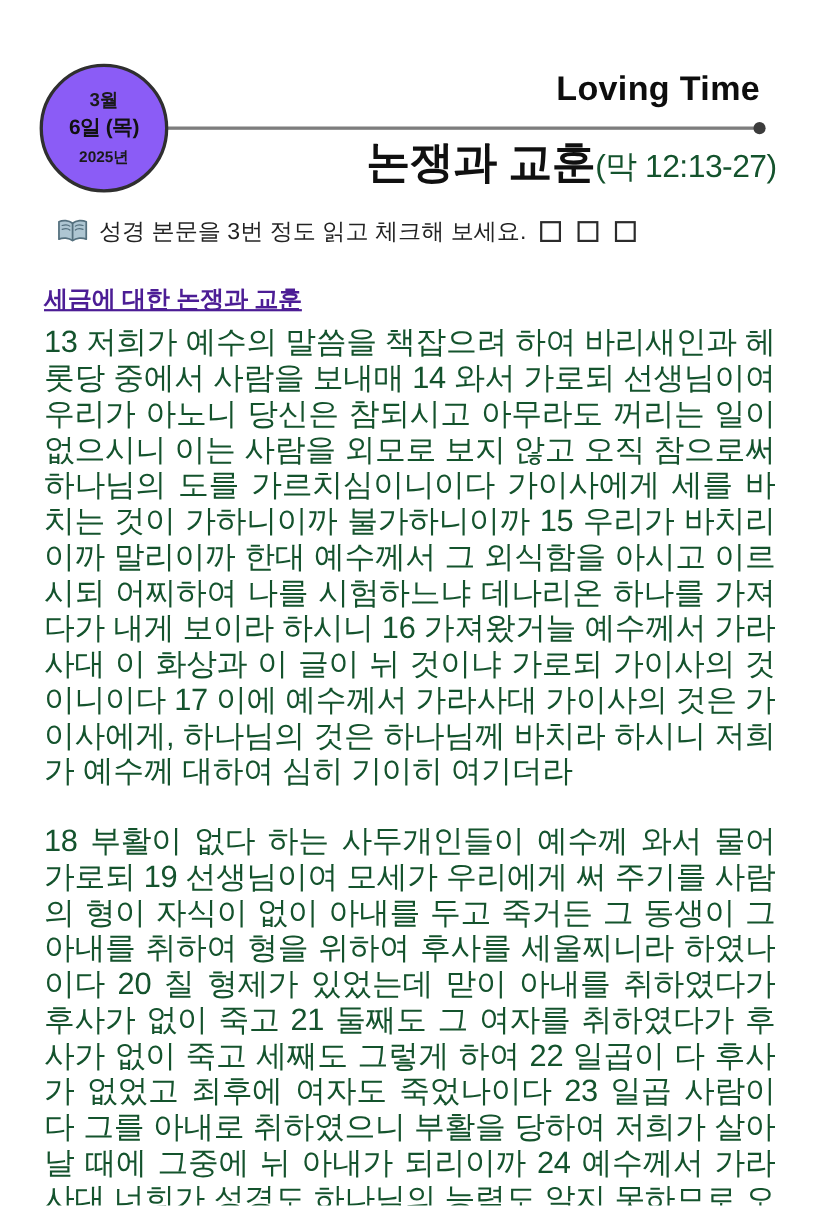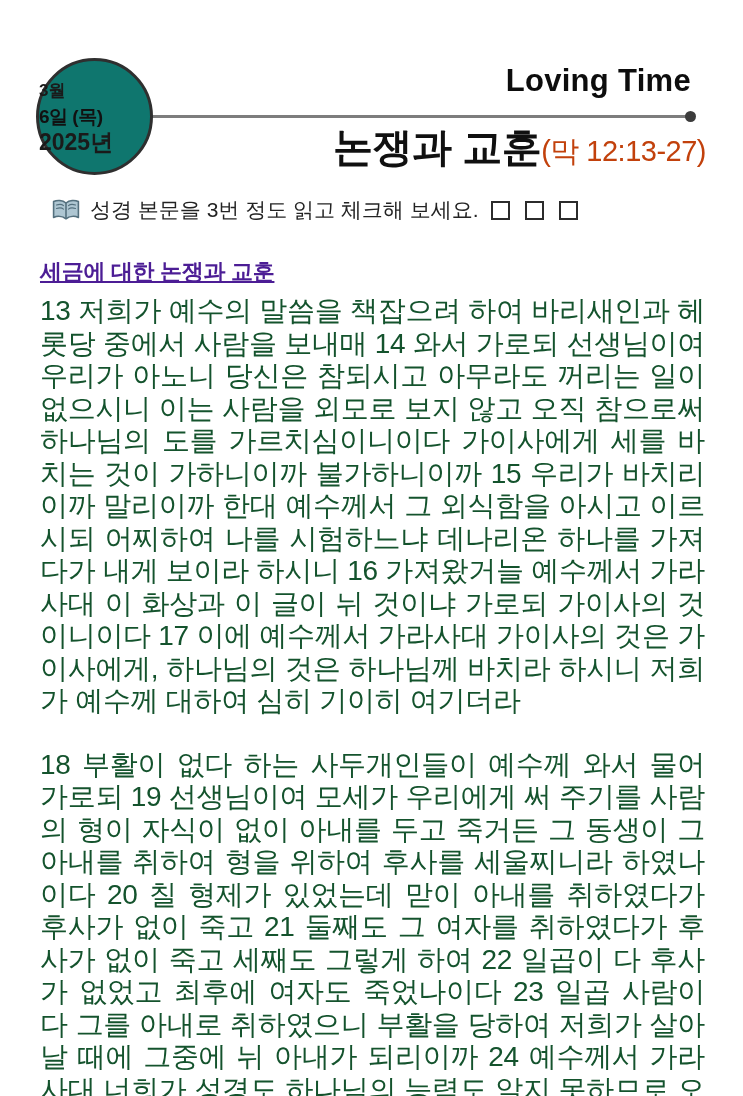--- a/index.html
+++ b/index.html
@@ -11,48 +11,48 @@
     font-family:"Liberation Sans", sans-serif;
     color:#1c1c1c;
     overflow:hidden;
   }
 
   
   .date-badge {
     position:absolute; left:36px; top:58px;
     width:117px; height:117px;
     border-radius:50%;
-    background:#0f766e;
+    background:#8b5cf6;
     border:3.5px solid #2f2f2f;
     box-sizing:border-box;
-    display:flex; flex-direction:column; justify-content:center;
+    display:flex; flex-direction:column; align-items:center; justify-content:center;
     z-index:2;
   }
   .date-month { font-size:17px; font-weight:700; line-height:20px; color:#1a1a1a; }
   .date-day   { font-size:19px; font-weight:800; line-height:31px; color:#111; letter-spacing:-0.5px; }
-  .date-year  { font-size:23px; font-weight:700; line-height:21px; color:#1a1a1a; }
+  .date-year  { font-size:14px; font-weight:700; line-height:21px; color:#1a1a1a; }
 
   .header-line {
     position:absolute; left:150px; top:115px;
     width:540px; height:3px; background:#7d7d7d;
   }
   .header-dot {
     position:absolute; left:685px; top:111px;
     width:11px; height:11px; border-radius:50%; background:#3c3c3c;
   }
   .brand {
     position:absolute; top:63px; right:52px;
     font-size:31px; font-weight:800; color:#0d0d0d; letter-spacing:0.3px;
   }
   .title-row {
     position:absolute; top:120px; right:37px;
     display:flex; align-items:baseline; white-space:nowrap;
   }
   .title-main { font-size:40px; font-weight:800; color:#101010; letter-spacing:-0.5px; }
-  .title-ref  { font-size:29px; font-weight:400; color:#c2410c; letter-spacing:-0.5px; }
+  .title-ref  { font-size:29px; font-weight:400; color:#14532d; letter-spacing:-0.5px; }
 
   
   .instruction {
     position:absolute; left:40px; top:196px;
     display:flex; align-items:center;
     font-size:21px; color:#232323;padding-left:12px;
   }
   .instruction .book { margin-right:10px; display:inline-flex; }
   .checkbox {
     width:15px; height:15px;

